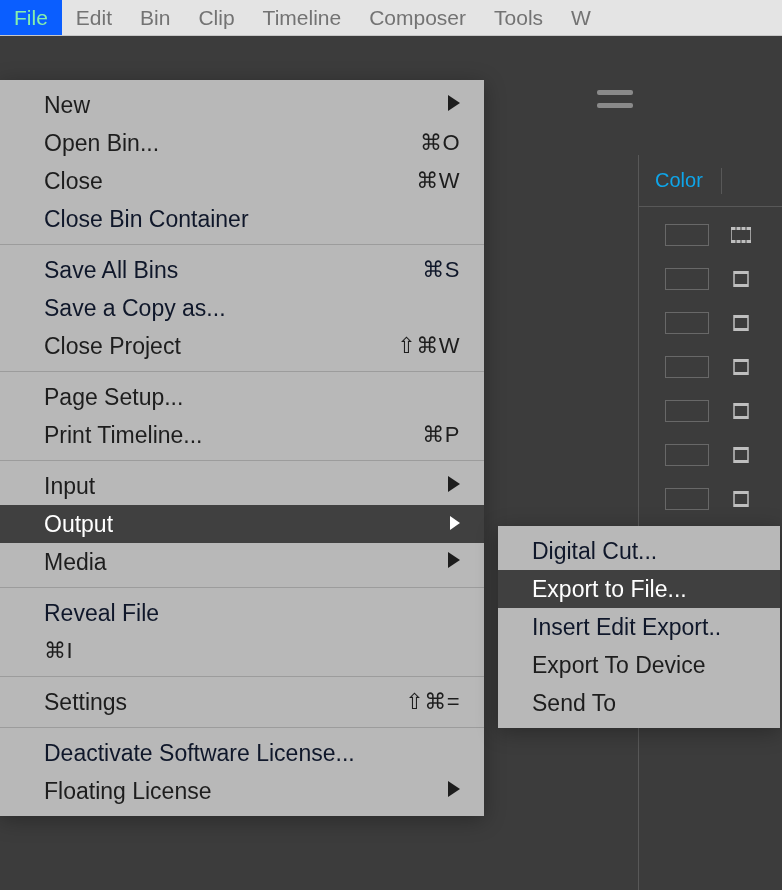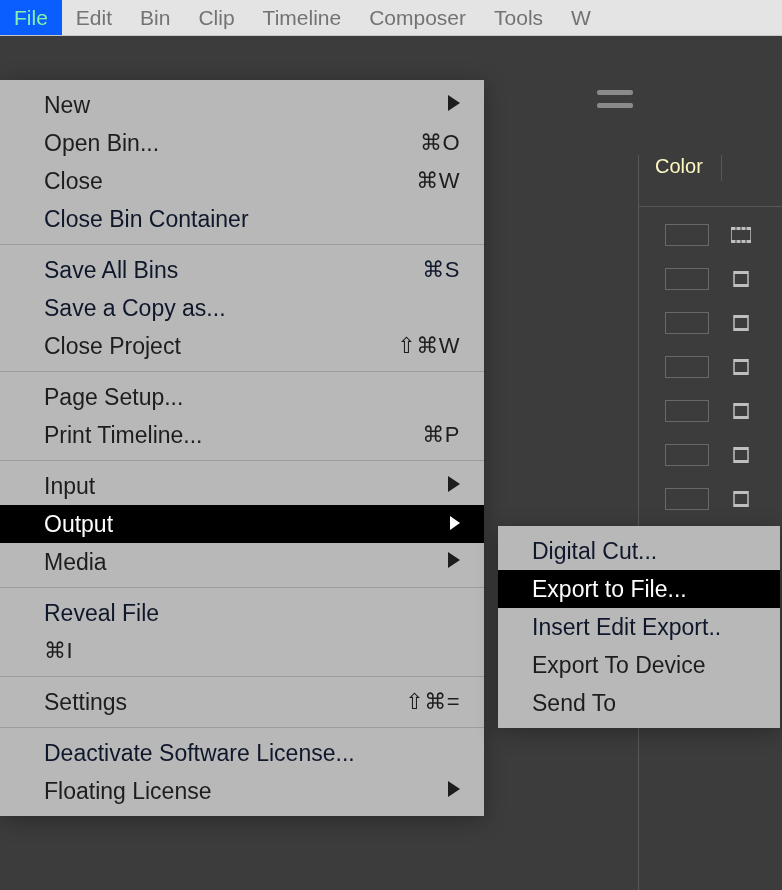--- a/index.html
+++ b/index.html
@@ -55,24 +55,24 @@
       top: 155px;
       left: 638px;
       right: 0;
       bottom: 0;
       background: #3c3c3c;
       border-left: 1px solid #585858;
     }
     .side-panel-header {
       height: 52px;
       display: flex;
-      align-items: flex-start;
+      align-items: center;
       padding-left: 16px;
       font-size: 20px;
-      color: #fef9c3;
+      color: #0ea5e9;
       border-bottom: 1px solid #585858;
     }
     .side-panel-header .divider {
       width: 1px;
       height: 26px;
       background: #585858;
       margin-left: 18px;
     }
     .row-list {
       padding-top: 6px;
@@ -117,21 +117,21 @@
       padding: 0 24px 0 44px;
       font-size: 23px;
       color: #1d1d1d;
       cursor: default;
       position: relative;
     }
     .menu-item.disabled {
       color: #0f172a;
     }
     .menu-item.highlighted {
-      background: #000000;
+      background: #404040;
       color: #fff;
     }
     .menu-item .label {
       flex: 1;
     }
     .menu-item .shortcut {
       font-size: 22px;
       letter-spacing: 0.5px;
     }
     .menu-item .chevron {

